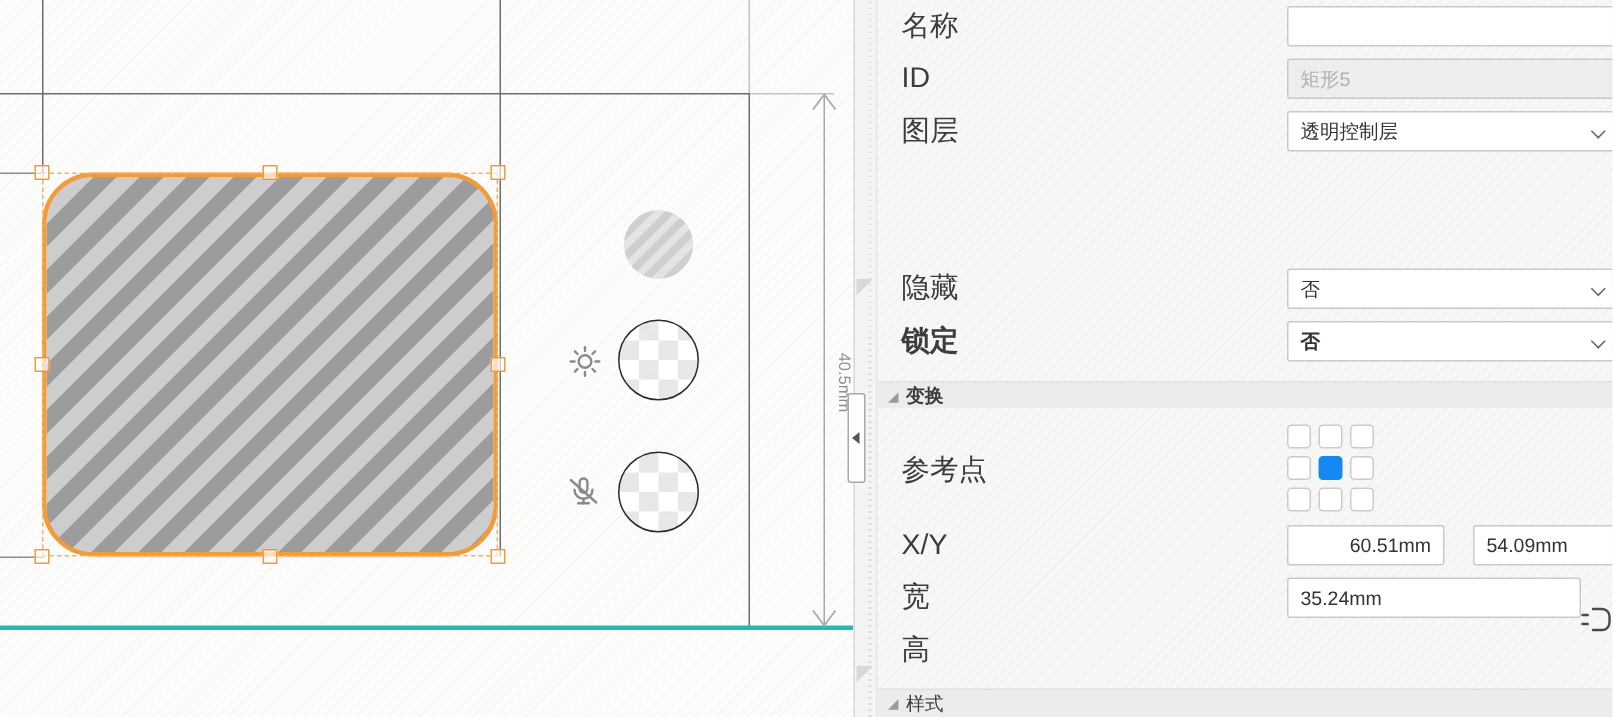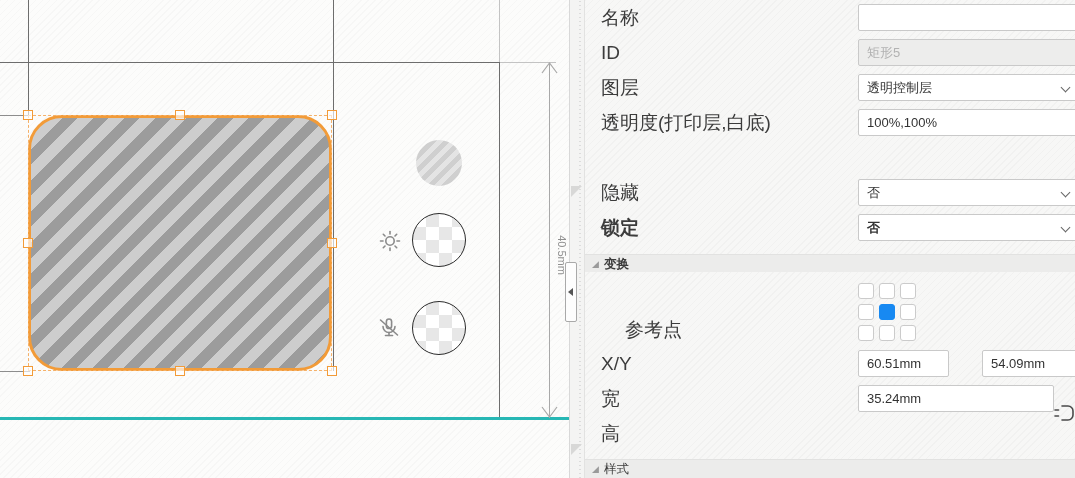--- a/index.html
+++ b/index.html
@@ -96,21 +96,21 @@
   }
   .sec-header {
     position:absolute; left:0; width:100%; height:18px; background:#ececeb;
     border-top:1px solid #e2e2e1; font-size:12.5px; color:#3c3c3c; line-height:18px;
   }
   .sec-tri { display:inline-block; margin:0 5px 0 7px; color:#9a9a9a; font-size:9px; vertical-align:1px; }
   .ref-grid { position:absolute; left:273px; top:283px; width:58px; height:58px;
     display:grid; grid-template-columns:repeat(3,16px); grid-template-rows:repeat(3,16px); gap:5px; }
   .ref-cell { width:16px; height:16px; background:#fff; border:1px solid #cbcbcb; border-radius:3px; cursor:pointer; }
   .ref-cell.active { background:var(--blue); border-color:var(--blue); }
-  .sm { width:91px; }
+  .sm { width:105px;text-align:right; }
   .sm2 { left:397px; width:96px; }
   .md { width:196px; }
   .link-icon { position:absolute; left:469px; top:401px; }
 </style>
 </head>
 <body>
 
 <div class="canvas">
 
   <div class="gline" style="left:28px; top:0; width:1px; height:118px;"></div>
@@ -194,24 +194,20 @@
   </div>
 
   <div class="prow" style="top:74px;">
     <span class="plabel">图层</span>
     <div class="pselect">
       <span>透明控制层</span>
       <span class="chevron"></span>
     </div>
   </div>
 
-  <div class="prow" style="top:109px;">
-    <span class="plabel">透明度(打印层,白底)</span>
-    <input class="pinput" value="100%,100%" style="">
-  </div>
 
 
   <div class="prow" style="top:179px;text-decoration:underline;">
     <span class="plabel">隐藏</span>
     <div class="pselect">
       <span>否</span>
       <span class="chevron"></span>
     </div>
   </div>
 
@@ -220,21 +216,21 @@
     <div class="pselect">
       <span>否</span>
       <span class="chevron"></span>
     </div>
   </div>
 
   <div class="sec-header" style="top:254px;font-weight:bold;">
     <span class="sec-tri">◢</span><span>变换</span>
   </div>
 
-  <span class="plabel" style="top:316px;margin-left:24px;">参考点</span>
+  <span class="plabel" style="top:300px;">参考点</span>
   <div class="ref-grid">
     <div class="ref-cell"></div>
     <div class="ref-cell"></div>
     <div class="ref-cell"></div>
     <div class="ref-cell"></div>
     <div class="ref-cell active"></div>
     <div class="ref-cell"></div>
     <div class="ref-cell"></div>
     <div class="ref-cell"></div>
     <div class="ref-cell"></div>

